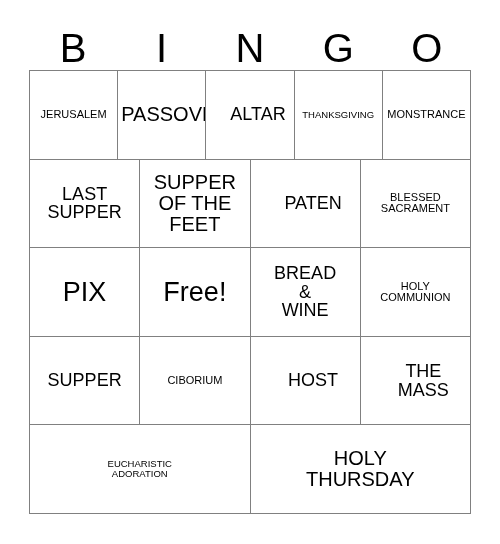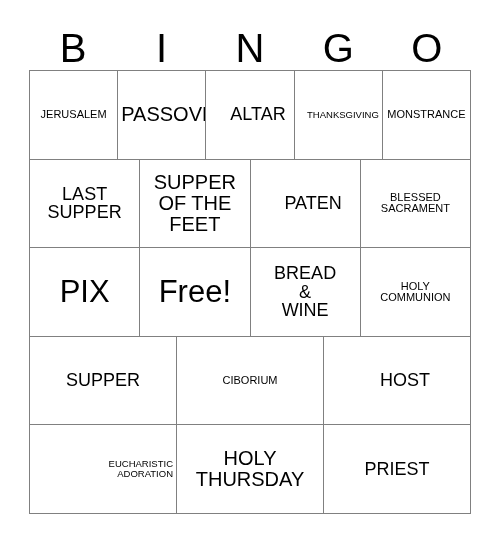--- a/index.html
+++ b/index.html
@@ -78,26 +78,26 @@
   .cell-text {
     display: block;
     width: 100%;
     line-height: 1.04;
     color: #000000;
     white-space: pre-line;
     word-break: normal;
   }
 
   
-  .t-xl   { font-size: 31px; }
+  .t-xl   { font-size: 27px; }
   .t-lg   { font-size: 18px; margin-left: 16px; }
   .t-md   { font-size: 18px; }
   .t-sm   { font-size: 20px; }
   .t-xs   { font-size: 11px; }
-  .t-xxs  { font-size: 9.5px; text-align: right; }
+  .t-xxs  { font-size: 9.5px; }
 </style>
 </head>
 <body>
 
 <div id="card">
 
   <div id="header-row">
     <div class="header-letter">B</div>
     <div class="header-letter">I</div>
     <div class="header-letter">N</div>
@@ -165,30 +165,31 @@
     <div class="grid-row">
       <div class="cell">
           <span class="cell-text t-md">SUPPER</span>
         </div>
       <div class="cell">
           <span class="cell-text t-xs">CIBORIUM</span>
         </div>
       <div class="cell">
           <span class="cell-text t-lg">HOST</span>
         </div>
+      <div class="cell">
+          <span class="cell-text t-lg">THE
+MASS</span>
+        </div>
     </div>
 
     <div class="grid-row">
       <div class="cell">
           <span class="cell-text t-xxs">EUCHARISTIC
 ADORATION</span>
         </div>
       <div class="cell">
           <span class="cell-text t-sm">HOLY
 THURSDAY</span>
         </div>
-      <div class="cell">
-          <span class="cell-text t-md">PRIEST</span>
-        </div>
     </div>
 
   </div>
 </div>
 
 </body></html>

